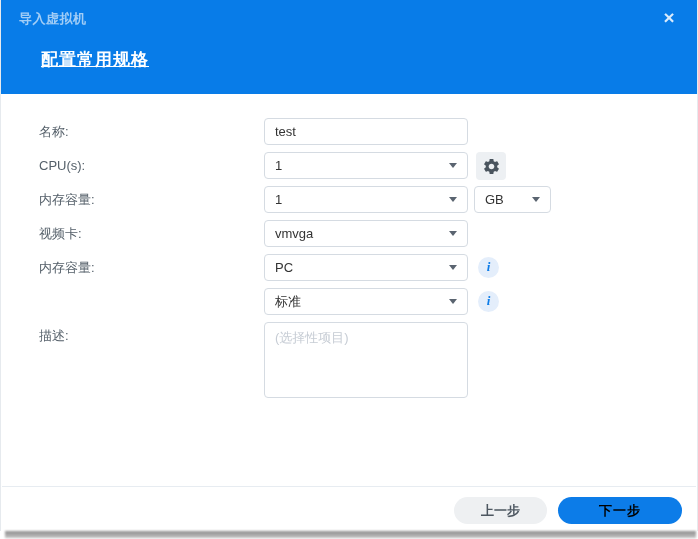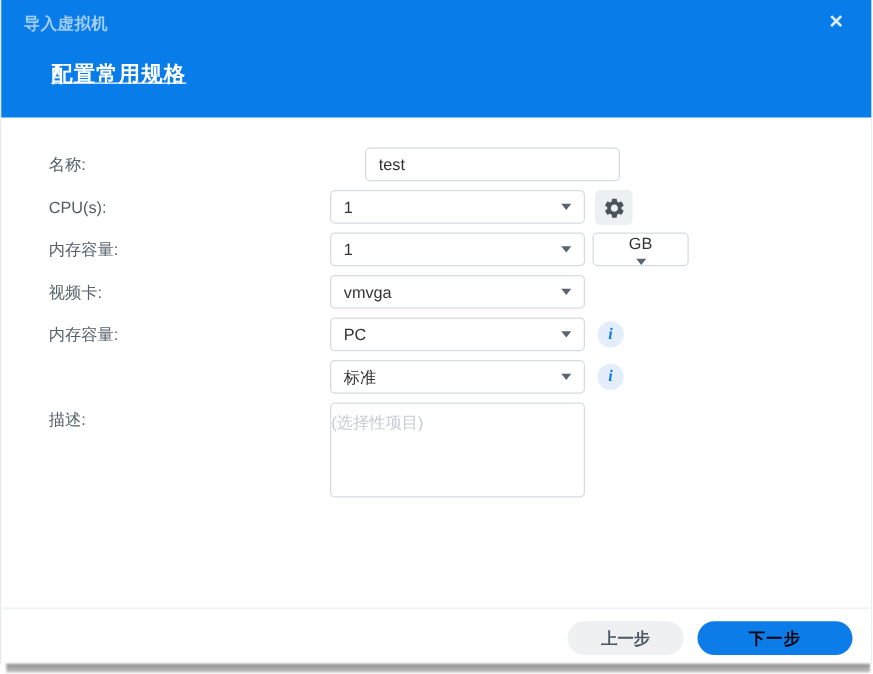--- a/index.html
+++ b/index.html
@@ -119,42 +119,41 @@
     border: 1px solid #d5dbe2;
     border-radius: 4px;
     display: flex;
     align-items: center;
     justify-content: space-between;
     padding: 0 10px;
     font-size: 13px;
     color: #333;
     cursor: pointer;
     background: #fff;
-    flex-direction: column;
   }
 
   .info-icon {
     position: absolute;
     left: 477px;
     width: 21px; height: 21px;
     border-radius: 50%;
     background: #e4eefb;
     color: #0d7ce8;
     font-family: "Liberation Serif", "DejaVu Serif", serif;
     font-style: italic;
     font-weight: bold;
     font-size: 13px;
     text-align: center;
     line-height: 20px;
   }
 
   textarea.field {
     top: 322px;
     height: 76px;
-    padding: 6px 0;
+    padding: 6px 10px;
     resize: none;
     outline: none;
     font-family: "Liberation Sans", "DejaVu Sans", sans-serif;
     font-size: 13px;
   }
   textarea.field::placeholder { color: #c6ccd4; opacity: 1; }
 
   
   .footer-divider {
     position: absolute;
@@ -203,21 +202,21 @@
 <div class="stage">
   <div class="dialog">
 
     <div class="header">
       <div class="win-title">导入虚拟机</div>
       <div class="close-btn">×</div>
       <div class="heading">配置常用规格</div>
     </div>
 
     <div class="row-label" style="top:118px">名称:</div>
-    <input class="field" style="top: 118px; margin-left: 28px;" type="text" value="test">
+    <input class="field" style="top: 118px;" type="text" value="test">
 
     <div class="row-label" style="top:152px">CPU(s):</div>
     <div class="field select" style="top:152px">
       <span>1</span>
       <span class="caret"></span>
     </div>
     <div class="gear-btn">
       <svg viewBox="0 0 24 24" width="19" height="19" fill="#4a545e">
         <path d="M19.14,12.94c0.04-0.3,0.06-0.61,0.06-0.94c0-0.32-0.02-0.64-0.07-0.94l2.03-1.58c0.18-0.14,0.23-0.41,0.12-0.61 l-1.92-3.32c-0.12-0.22-0.37-0.29-0.59-0.22l-2.39,0.96c-0.5-0.38-1.03-0.7-1.62-0.94L14.4,2.81c-0.04-0.24-0.24-0.41-0.48-0.41 h-3.84c-0.24,0-0.43,0.17-0.47,0.41L9.25,5.35C8.66,5.59,8.12,5.92,7.63,6.29L5.24,5.33c-0.22-0.08-0.47,0-0.59,0.22L2.74,8.87 C2.62,9.08,2.66,9.34,2.86,9.48l2.03,1.58C4.84,11.36,4.8,11.69,4.8,12s0.02,0.64,0.07,0.94l-2.03,1.58 c-0.18,0.14-0.23,0.41-0.12,0.61l1.92,3.32c0.12,0.22,0.37,0.29,0.59,0.22l2.39-0.96c0.5,0.38,1.03,0.7,1.62,0.94l0.36,2.54 c0.05,0.24,0.24,0.41,0.48,0.41h3.84c0.24,0,0.44-0.17,0.47-0.41l0.36-2.54c0.59-0.24,1.13-0.56,1.62-0.94l2.39,0.96 c0.22,0.08,0.47,0,0.59-0.22l1.92-3.32c0.12-0.22,0.07-0.47-0.12-0.61L19.14,12.94z M12,15.6c-1.98,0-3.6-1.62-3.6-3.6 s1.62-3.6,3.6-3.6s3.6,1.62,3.6,3.6S13.98,15.6,12,15.6z"></path>
       </svg>

